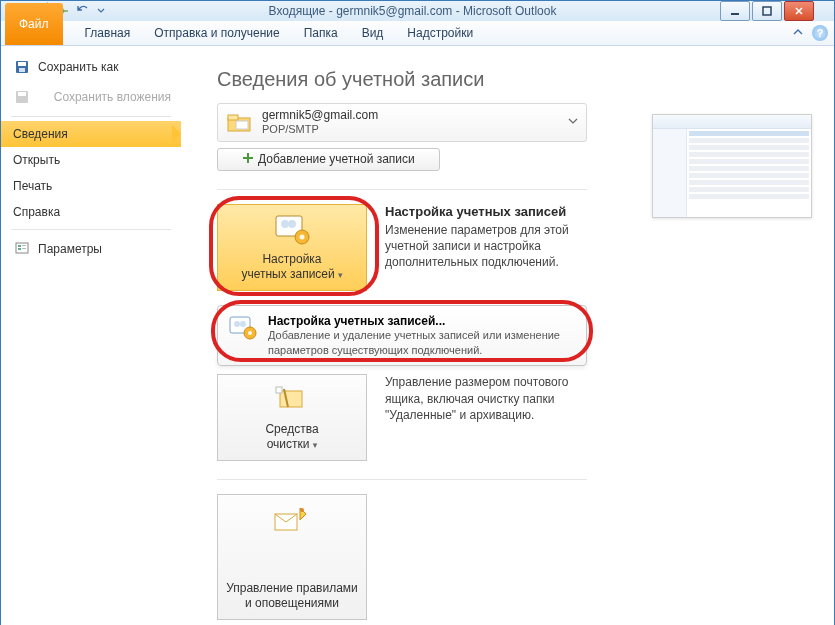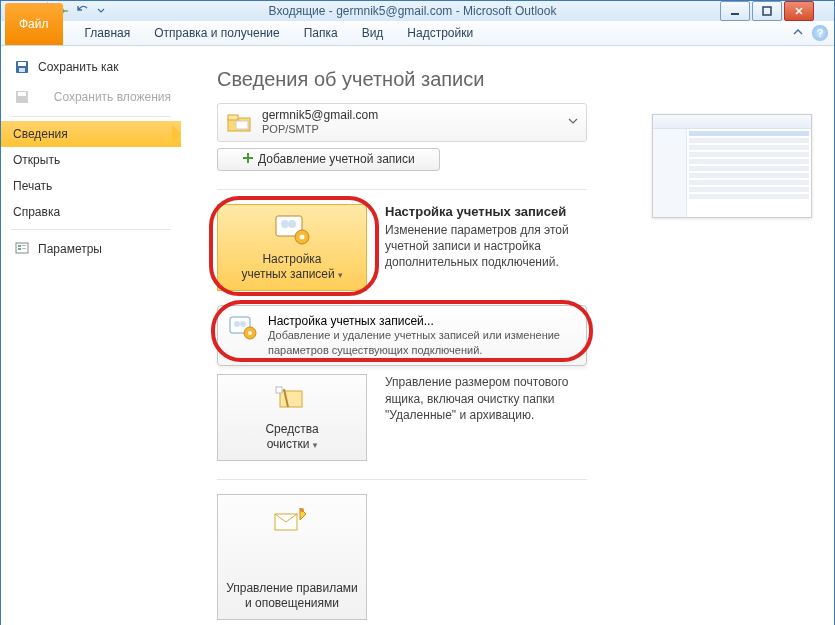--- a/index.html
+++ b/index.html
@@ -52,21 +52,21 @@
 .big-btn .lbl { line-height: 1.25; }
 .big-btn .caret { font-size: 9px; color: #666; }
 
 .section-text { width: 200px; }
 .sec-title { font-weight: bold; font-size: 13px; color: #2b2b2b; margin-bottom: 3px; }
 .sec-desc { font-size: 12px; color: #444; line-height: 1.35; }
 
 
 .ddrop { border: 1px solid #c6c6c6; border-radius: 4px; background: linear-gradient(#fff,#f6f6f6); padding: 8px 10px; width: 370px; display: flex; gap: 10px; align-items: flex-start; box-shadow: 0 2px 4px rgba(0,0,0,.08); }
 .dd-ic { width: 32px; height: 28px; display: flex; align-items: center; justify-content: center; }
-.dd-title { font-weight: normal; font-size: 12px; }
+.dd-title { font-weight: bold; font-size: 12px; }
 .dd-desc { font-size: 11px; color: #555; line-height: 1.35; }
 
 
 .anno { position: absolute; border: 4px solid #d22; border-radius: 30px; pointer-events: none; }
 
 
 .preview { position: absolute; right: 22px; top: 68px; width: 160px; height: 104px; border: 1px solid #cfcfcf; background: #fff; box-shadow: 0 1px 3px rgba(0,0,0,.12); }
 .preview .p-top { height: 14px; background: linear-gradient(#f6fafe,#e6eef7); border-bottom: 1px solid #d9e4ef; }
 .preview .p-body { display: flex; height: 88px; }
 .preview .p-nav { width: 34px; background: #f4f7fb; border-right: 1px solid #e3e9f1; }

